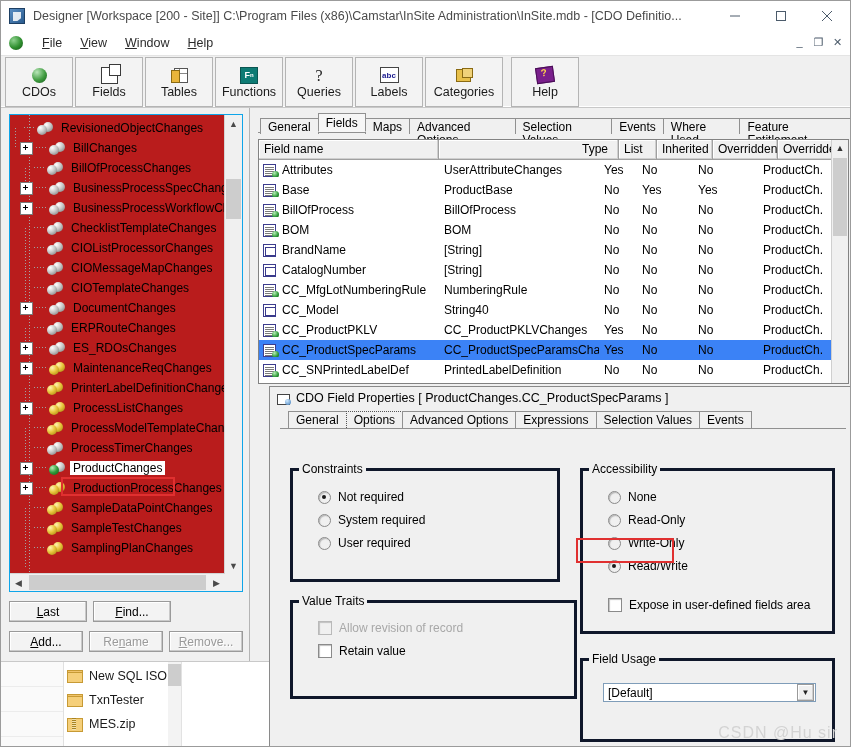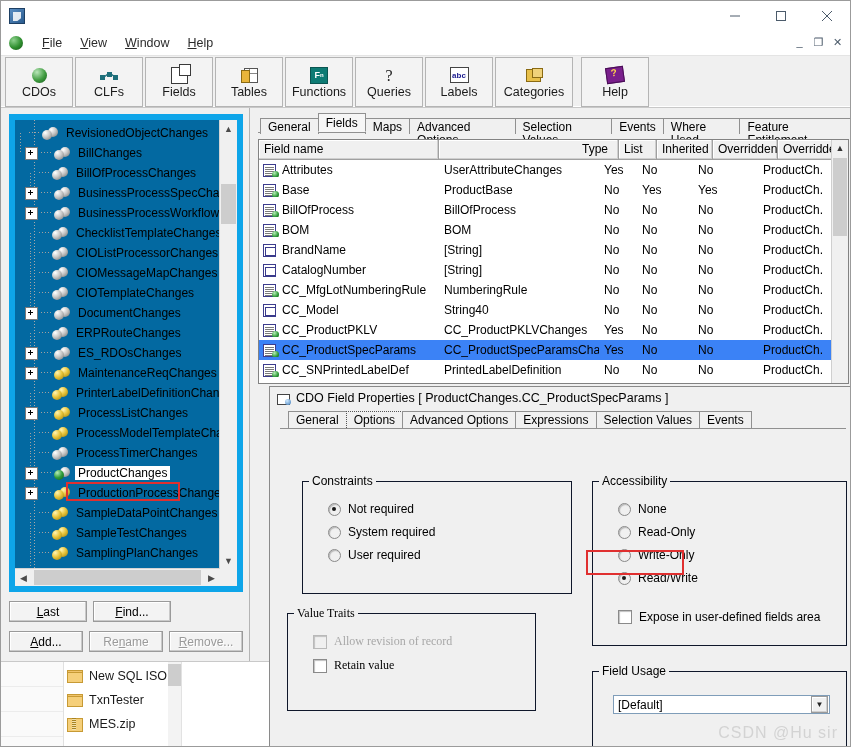--- a/index.html
+++ b/index.html
@@ -144,22 +144,22 @@
     height: 570px;
   }
   .leftpane {
     width: 248px;
     box-sizing: border-box;
     padding: 6px 6px 0 8px;
     background: #f0f0f0;
     position: relative;
   }
   .treebox {
-    border: 6px solid #0ea5e9;
-    background: #0369a1;
+    border: 1px solid #0ea5e9;
+    background: #b91c1c;
     height: 478px;
     position: relative;
     overflow: hidden;
     box-sizing: border-box;
   }
   .treeinner {
     position: absolute; left: 0; top: 0;
     width: 215px; height: 458px;
     overflow: hidden;
     padding-top: 3px;
@@ -317,22 +317,22 @@
   .props-title .pico .b{position:absolute;right:0;bottom:-1px;width:6px;height:6px;border-radius:50%;
      background:radial-gradient(circle at 35% 30%,#cfe9ff,#3b79b8);}
   .ptabstrip { display:flex; align-items:flex-end; height:19px; padding-left:18px;}
   .ptab { font-size:12px; padding:2px 7px; border:1px solid #909090; border-bottom:none;
     background:#f0f0f0; margin-right:-1px; height:17px; box-sizing:border-box; line-height:13px;}
   .ptab.active { background:#f0f0f0; border:1px dotted #555; border-bottom:none;}
   .ptabline{height:1px;background:#909090;margin:0 6px 0 10px;}
 
   fieldset.grp {
     position:absolute;
-    border:1px solid #0f172a;
-    margin:12px; padding:0;
+    border:3px solid #0f172a;
+    margin:0; padding:0;
     box-sizing:border-box;
   }
   fieldset.grp > legend { font-size:12px; padding:0 3px; margin-left:6px; color:#000;}
 
   .radio, .chk { display:flex; align-items:center; font-size:12px; margin-bottom:9px;}
   .radio .rb {
     width:11px;height:11px;border-radius:50%;
     background:#f0f0f0;
     border:1px solid #8a8a8a;
     box-shadow: inset 1px 1px 1px #b5b5b5;
@@ -384,20 +384,21 @@
   .ex-scroll .th{position:absolute;left:0;right:0;top:2px;height:22px;background:#cdcdcd;}
   .ex-divider { position:absolute; left:180px; top:0; bottom:0; width:1px; background:#e2e2e2;}
 </style>
 </head>
 <body>
 
 <div class="app">
 
   <div class="titlebar">
     <div class="app-icon"></div>
+    <div class="title-text">Designer [Workspace [200 - Site]]  C:\Program Files (x86)\Camstar\InSite Administration\InSite.mdb - [CDO Definitio...</div>
     <div class="wincontrols">
       <div class="wc">
         <svg width="12" height="12">
             <line x1="1" y1="6" x2="11" y2="6" stroke="#4c5b6b" stroke-width="1"></line>
           </svg>
       </div>
       <div class="wc">
         <svg width="12" height="12">
             <rect x="1.5" y="1.5" width="9" height="9" fill="none" stroke="#4c5b6b" stroke-width="1"></rect>
           </svg>
@@ -423,32 +424,20 @@
       <div class="mdi-btn">✕</div>
     </div>
   </div>
 
   <div class="toolbar">
     <div class="tbtn">
       <div class="ico">
           <div class="ic-sphere"></div>
         </div>
       <div class="lbl">CDOs</div>
-    </div>
-    <div class="tbtn">
-      <div class="ico">
-        <svg width="20" height="15" viewBox="0 0 20 15">
-            <rect x="1" y="7" width="5" height="5" fill="#1d6f7a"></rect>
-            <rect x="8" y="4" width="5" height="5" fill="#1d6f7a"></rect>
-            <rect x="14" y="7" width="5" height="5" fill="#1d6f7a"></rect>
-            <line x1="5" y1="9" x2="9" y2="6" stroke="#1d6f7a" stroke-width="1.5"></line>
-            <line x1="12" y1="6" x2="16" y2="9" stroke="#1d6f7a" stroke-width="1.5"></line>
-          </svg>
-      </div>
-      <div class="lbl">CLFs</div>
     </div>
     <div class="tbtn">
       <div class="ico">
           <div class="ic-doc"></div>
         </div>
       <div class="lbl">Fields</div>
     </div>
     <div class="tbtn">
       <div class="ico">
           <div class="ic-tables">
@@ -958,21 +947,21 @@
           <span class="rb"></span>
           <span>System required</span>
         </div>
         <div class="radio">
           <span class="rb"></span>
           <span>User required</span>
         </div>
       </div>
     </fieldset>
 
-    <fieldset class="grp" style="left:5px; top:207px; width:249px; height:105px;font-family:Liberation Serif, serif;">
+    <fieldset class="grp" style="left:20px; top:207px; width:287px; height:105px;">
       <legend>Value Traits</legend>
       <div style="padding:13px 0 0 25px;">
         <div class="chk dis">
           <span class="cb"></span>
           <span>Allow revision of record</span>
         </div>
         <div class="chk">
           <span class="cb"></span>
           <span>Retain value</span>
         </div>

